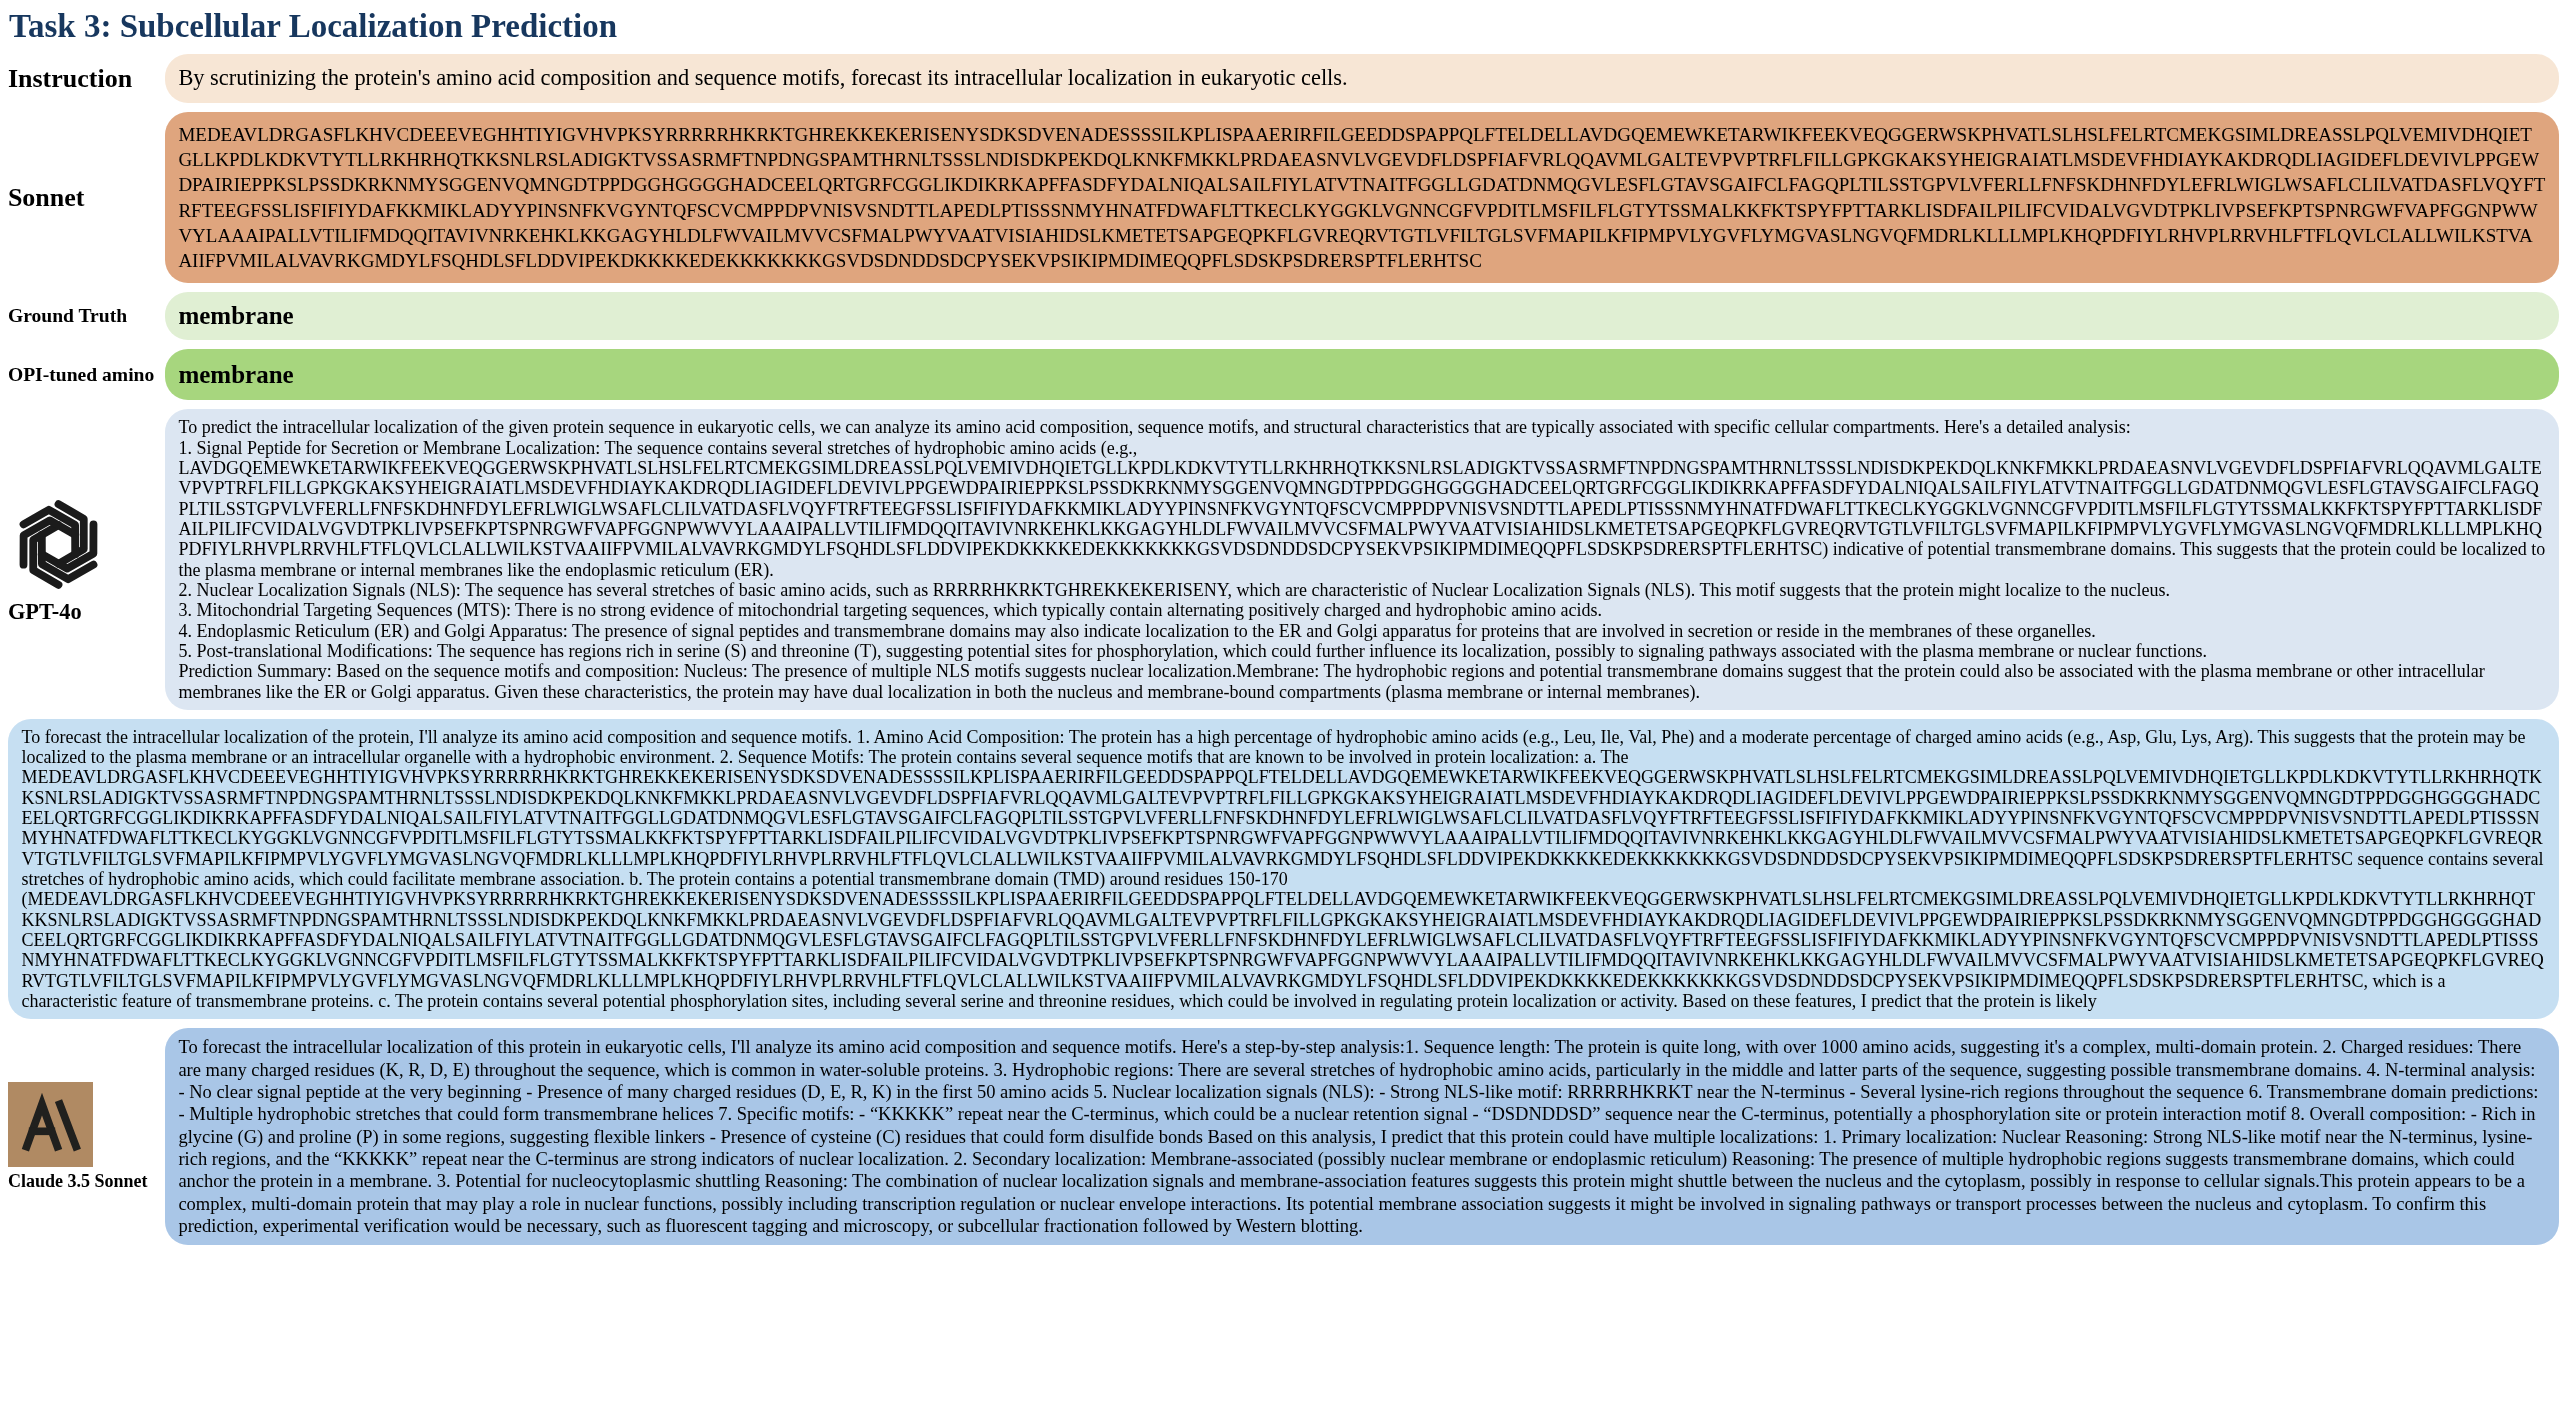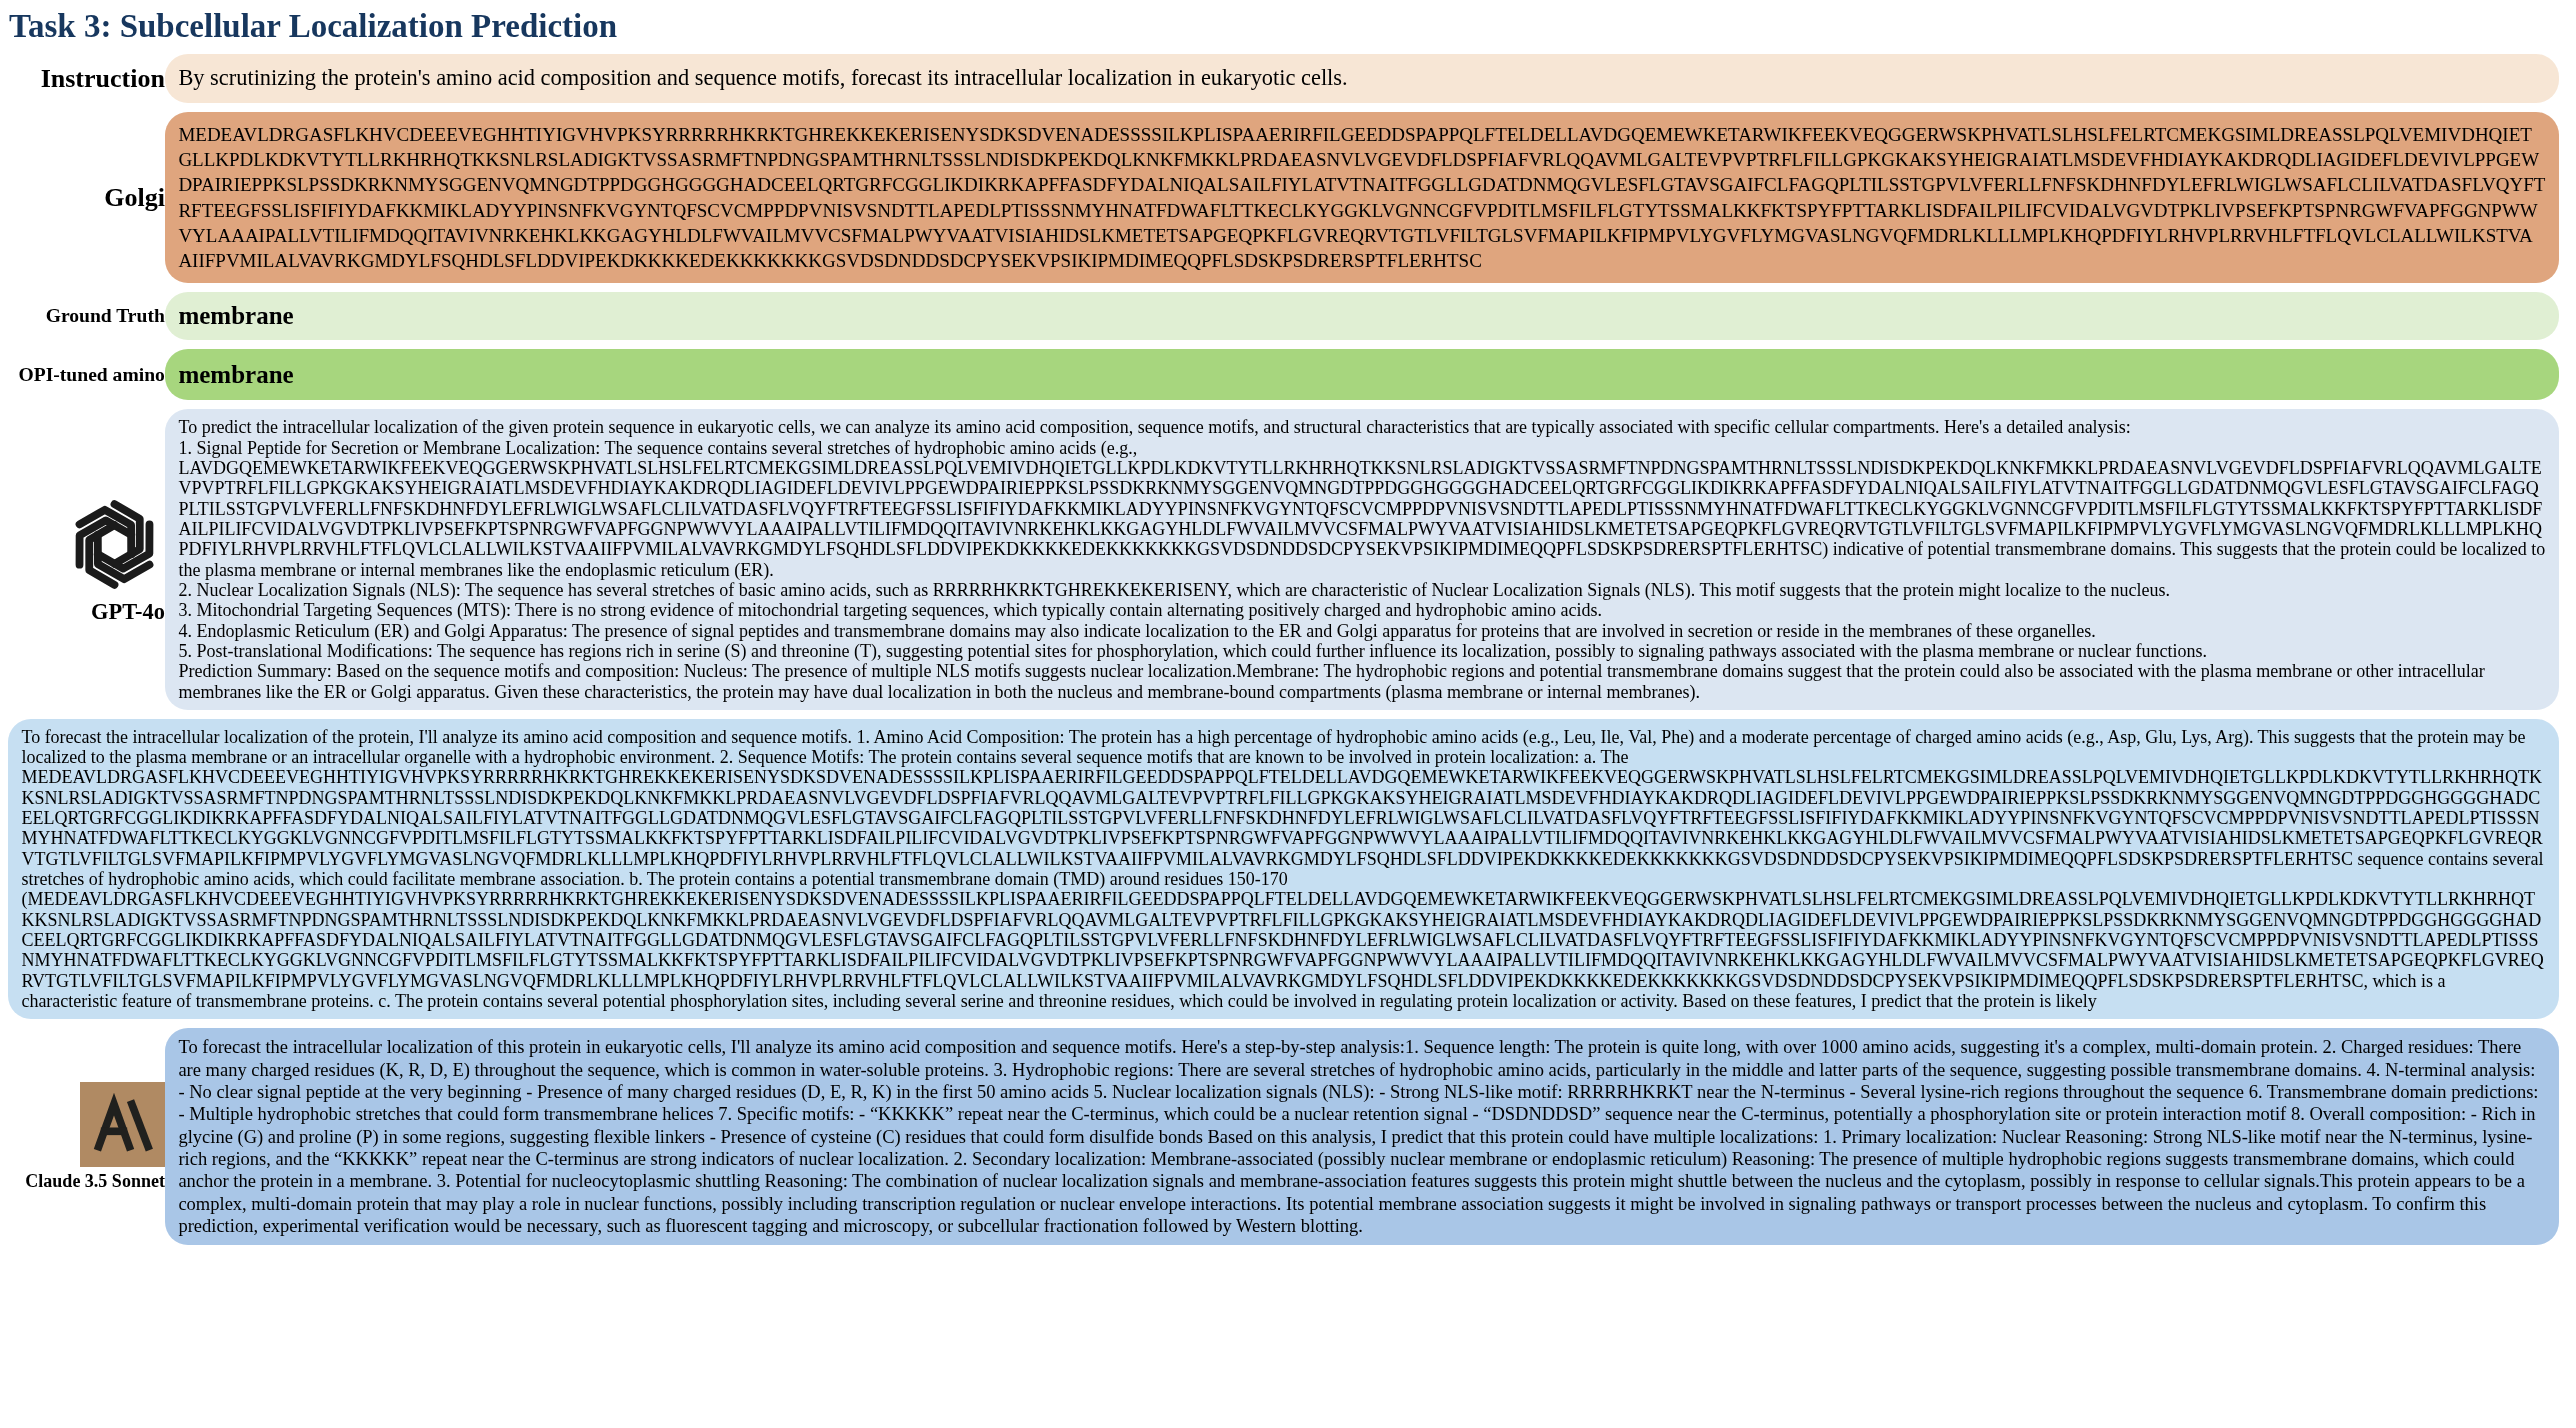--- a/index.html
+++ b/index.html
@@ -8,21 +8,21 @@
     font-family:"Liberation Serif",serif;color:#000;
   }
   .page{box-sizing:border-box;width:100%;height:100%;padding:4.5px 17px 0 7.9px;}
   .title{
     margin:3.4px 0 9px 1.1px;font-size:33px;font-weight:bold;color:#17375e;
     letter-spacing:0px;
   }
   .row{display:flex;align-items:center;margin-bottom:9px;}
   .side{
     flex:0 0 157px;width:157px;display:flex;flex-direction:column;
-    align-items:flex-end;justify-content:center;text-align:center;
+    align-items:flex-start;justify-content:center;text-align:center;
   }
   .label{font-weight:bold;font-size:26px;line-height:1.05;}
   .label.sm{font-size:19.6px;}
   .box{
     flex:1;box-sizing:border-box;padding:7.9px 13.5px;
     overflow-wrap:break-word;word-break:break-word;border-radius:23px;
   }
   .instruction-box{background:#f7e6d5;font-size:22.4px;min-height:49px;display:flex;align-items:center;}
   .input-box{background:#dfa57e;font-size:19px;line-height:1.33;padding-top:10px;padding-bottom:10px;}
   .gt-box{background:#e0efd3;font-size:25px;font-weight:bold;min-height:48px;display:flex;align-items:center;}
@@ -45,21 +45,21 @@
 
   <div class="row">
     <div class="side">
       <div class="label">Instruction</div>
     </div>
     <div class="box instruction-box">By scrutinizing the protein's amino acid composition and sequence motifs, forecast its intracellular localization in eukaryotic cells.</div>
   </div>
 
   <div class="row">
     <div class="side">
-      <div class="label">Golgi</div>
+      <div class="label">Sonnet</div>
     </div>
     <div class="box input-box">MEDEAVLDRGASFLKHVCDEEEVEGHHTIYIGVHVPKSYRRRRRHKRKTGHREKKEKERISENYSDKSDVENADESSSSILKPLISPAAERIRFILGEEDDSPAPPQLFTELDELLAVDGQEMEWKETARWIKFEEKVEQGGERWSKPHVATLSLHSLFELRTCMEKGSIMLDREASSLPQLVEMIVDHQIETGLLKPDLKDKVTYTLLRKHRHQTKKSNLRSLADIGKTVSSASRMFTNPDNGSPAMTHRNLTSSSLNDISDKPEKDQLKNKFMKKLPRDAEASNVLVGEVDFLDSPFIAFVRLQQAVMLGALTEVPVPTRFLFILLGPKGKAKSYHEIGRAIATLMSDEVFHDIAYKAKDRQDLIAGIDEFLDEVIVLPPGEWDPAIRIEPPKSLPSSDKRKNMYSGGENVQMNGDTPPDGGHGGGGHADCEELQRTGRFCGGLIKDIKRKAPFFASDFYDALNIQALSAILFIYLATVTNAITFGGLLGDATDNMQGVLESFLGTAVSGAIFCLFAGQPLTILSSTGPVLVFERLLFNFSKDHNFDYLEFRLWIGLWSAFLCLILVATDASFLVQYFTRFTEEGFSSLISFIFIYDAFKKMIKLADYYPINSNFKVGYNTQFSCVCMPPDPVNISVSNDTTLAPEDLPTISSSNMYHNATFDWAFLTTKECLKYGGKLVGNNCGFVPDITLMSFILFLGTYTSSMALKKFKTSPYFPTTARKLISDFAILPILIFCVIDALVGVDTPKLIVPSEFKPTSPNRGWFVAPFGGNPWWVYLAAAIPALLVTILIFMDQQITAVIVNRKEHKLKKGAGYHLDLFWVAILMVVCSFMALPWYVAATVISIAHIDSLKMETETSAPGEQPKFLGVREQRVTGTLVFILTGLSVFMAPILKFIPMPVLYGVFLYMGVASLNGVQFMDRLKLLLMPLKHQPDFIYLRHVPLRRVHLFTFLQVLCLALLWILKSTVAAIIFPVMILALVAVRKGMDYLFSQHDLSFLDDVIPEKDKKKKEDEKKKKKKKGSVDSDNDDSDCPYSEKVPSIKIPMDIMEQQPFLSDSKPSDRERSPTFLERHTSC</div>
   </div>
 
   <div class="row">
     <div class="side">
       <div class="label sm">Ground Truth</div>
     </div>
     <div class="box gt-box">membrane</div>
   </div>

